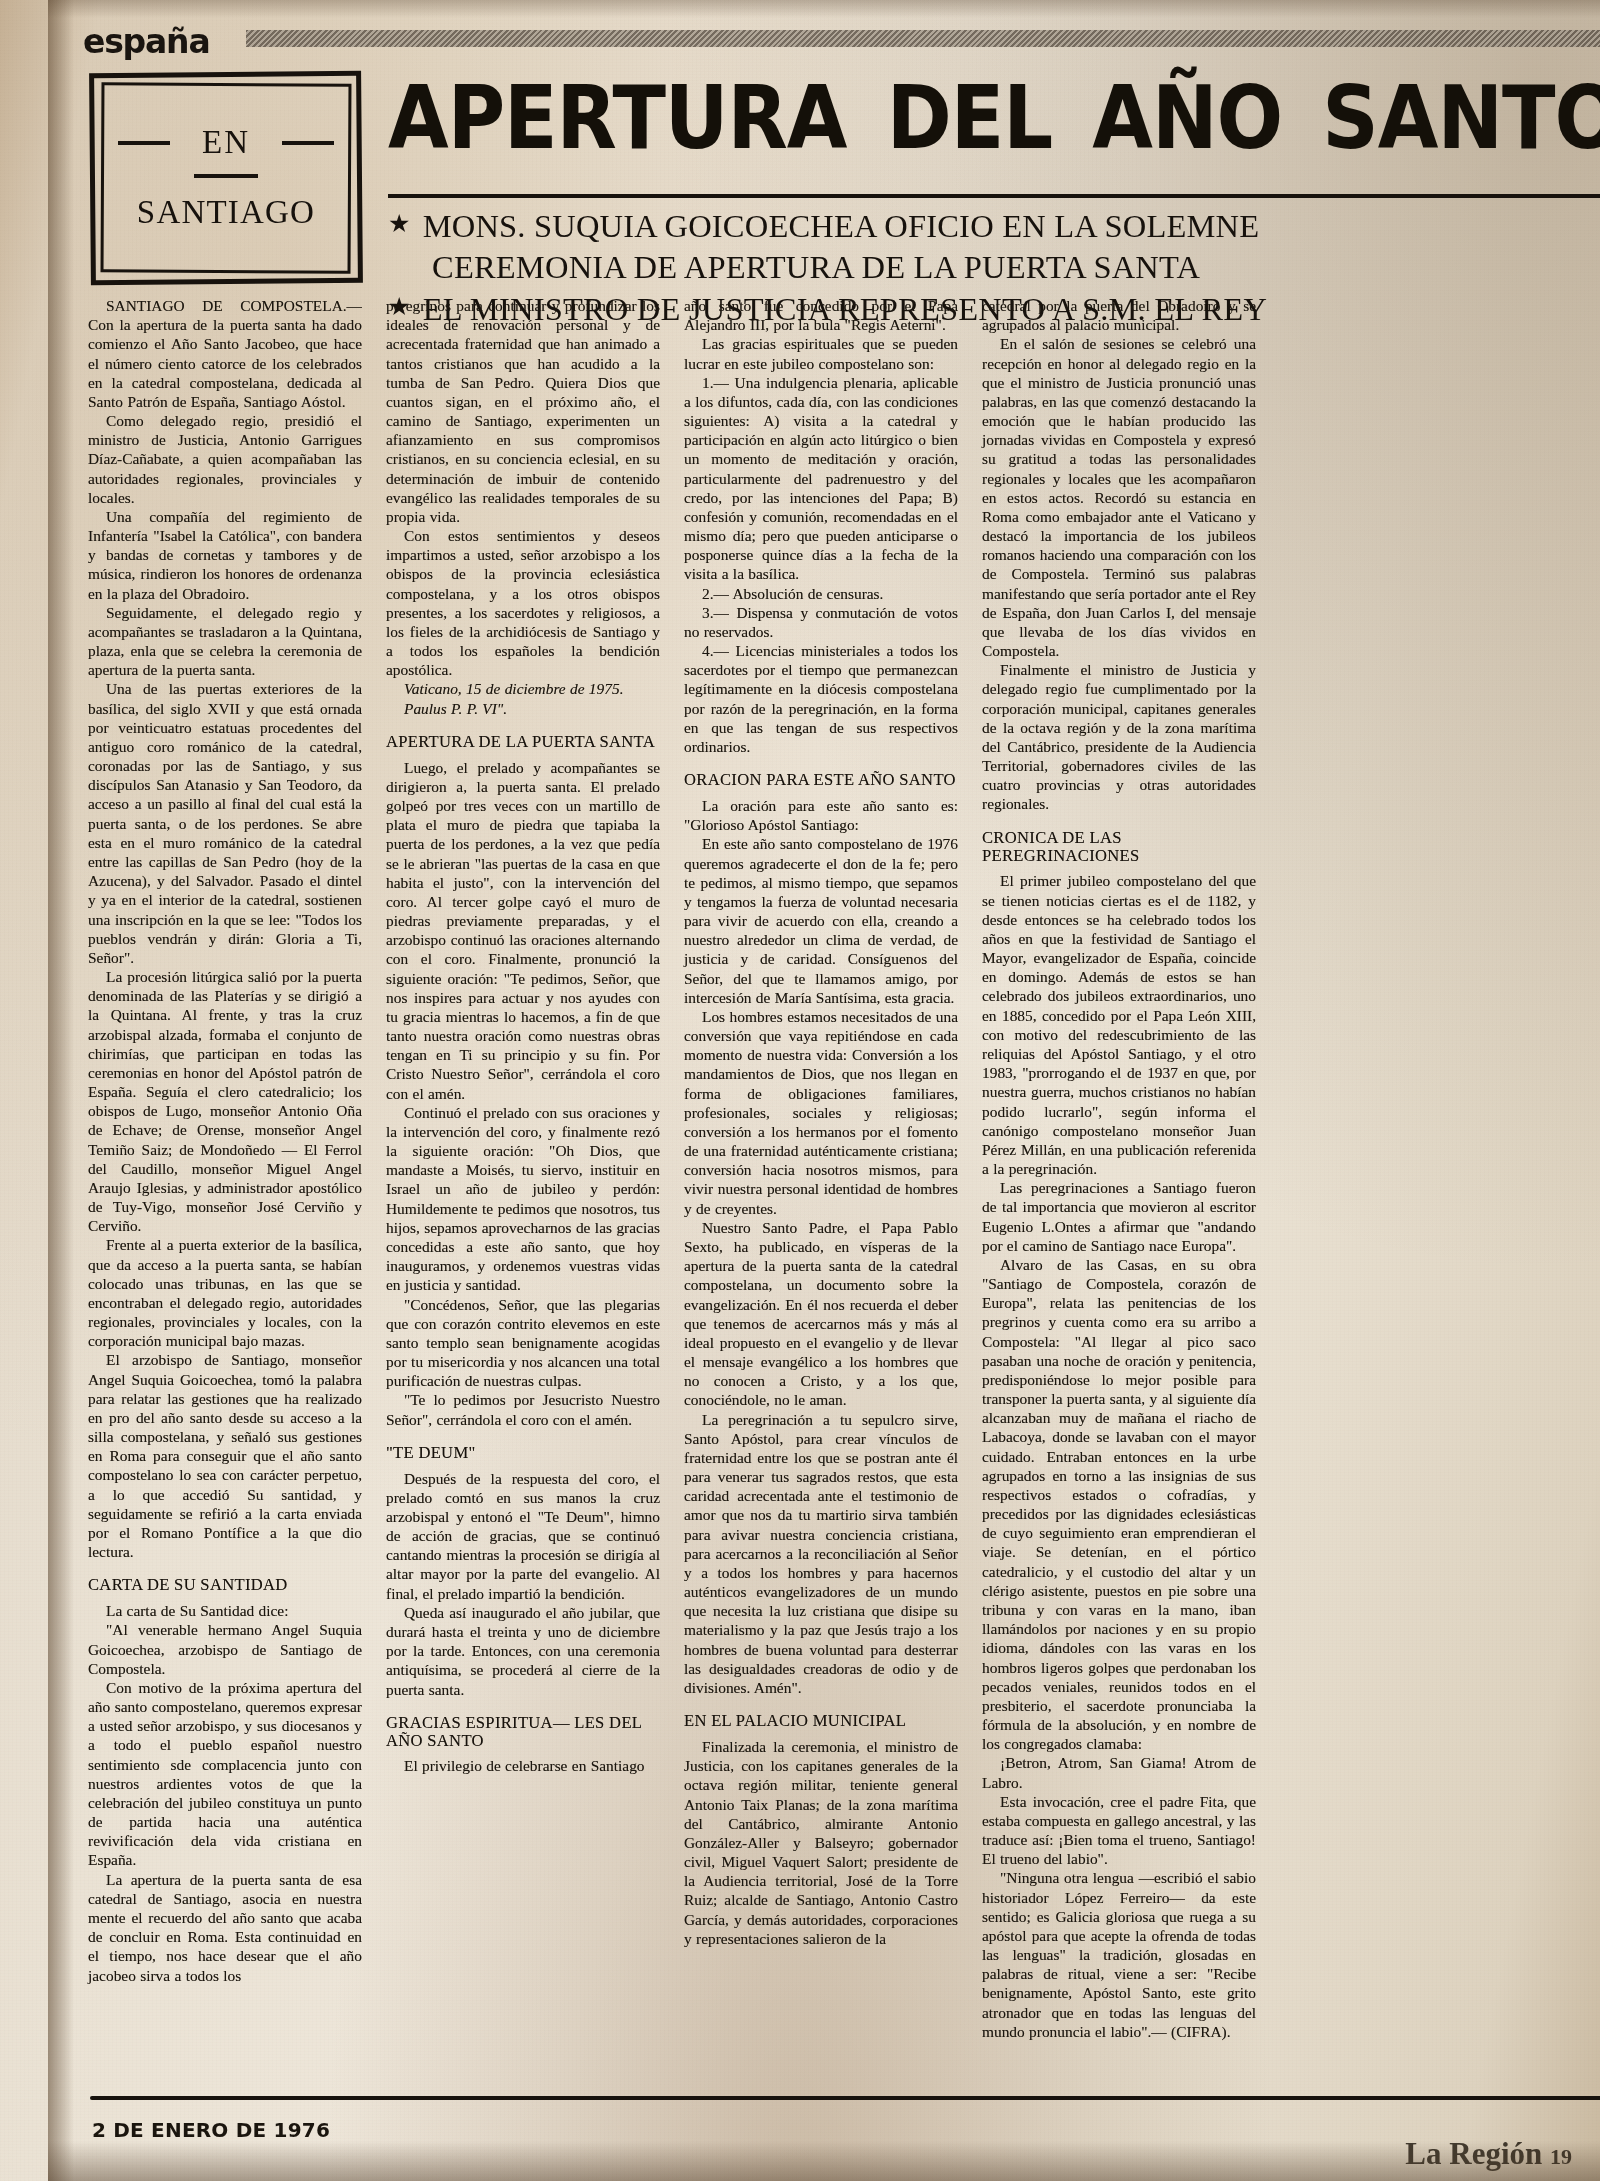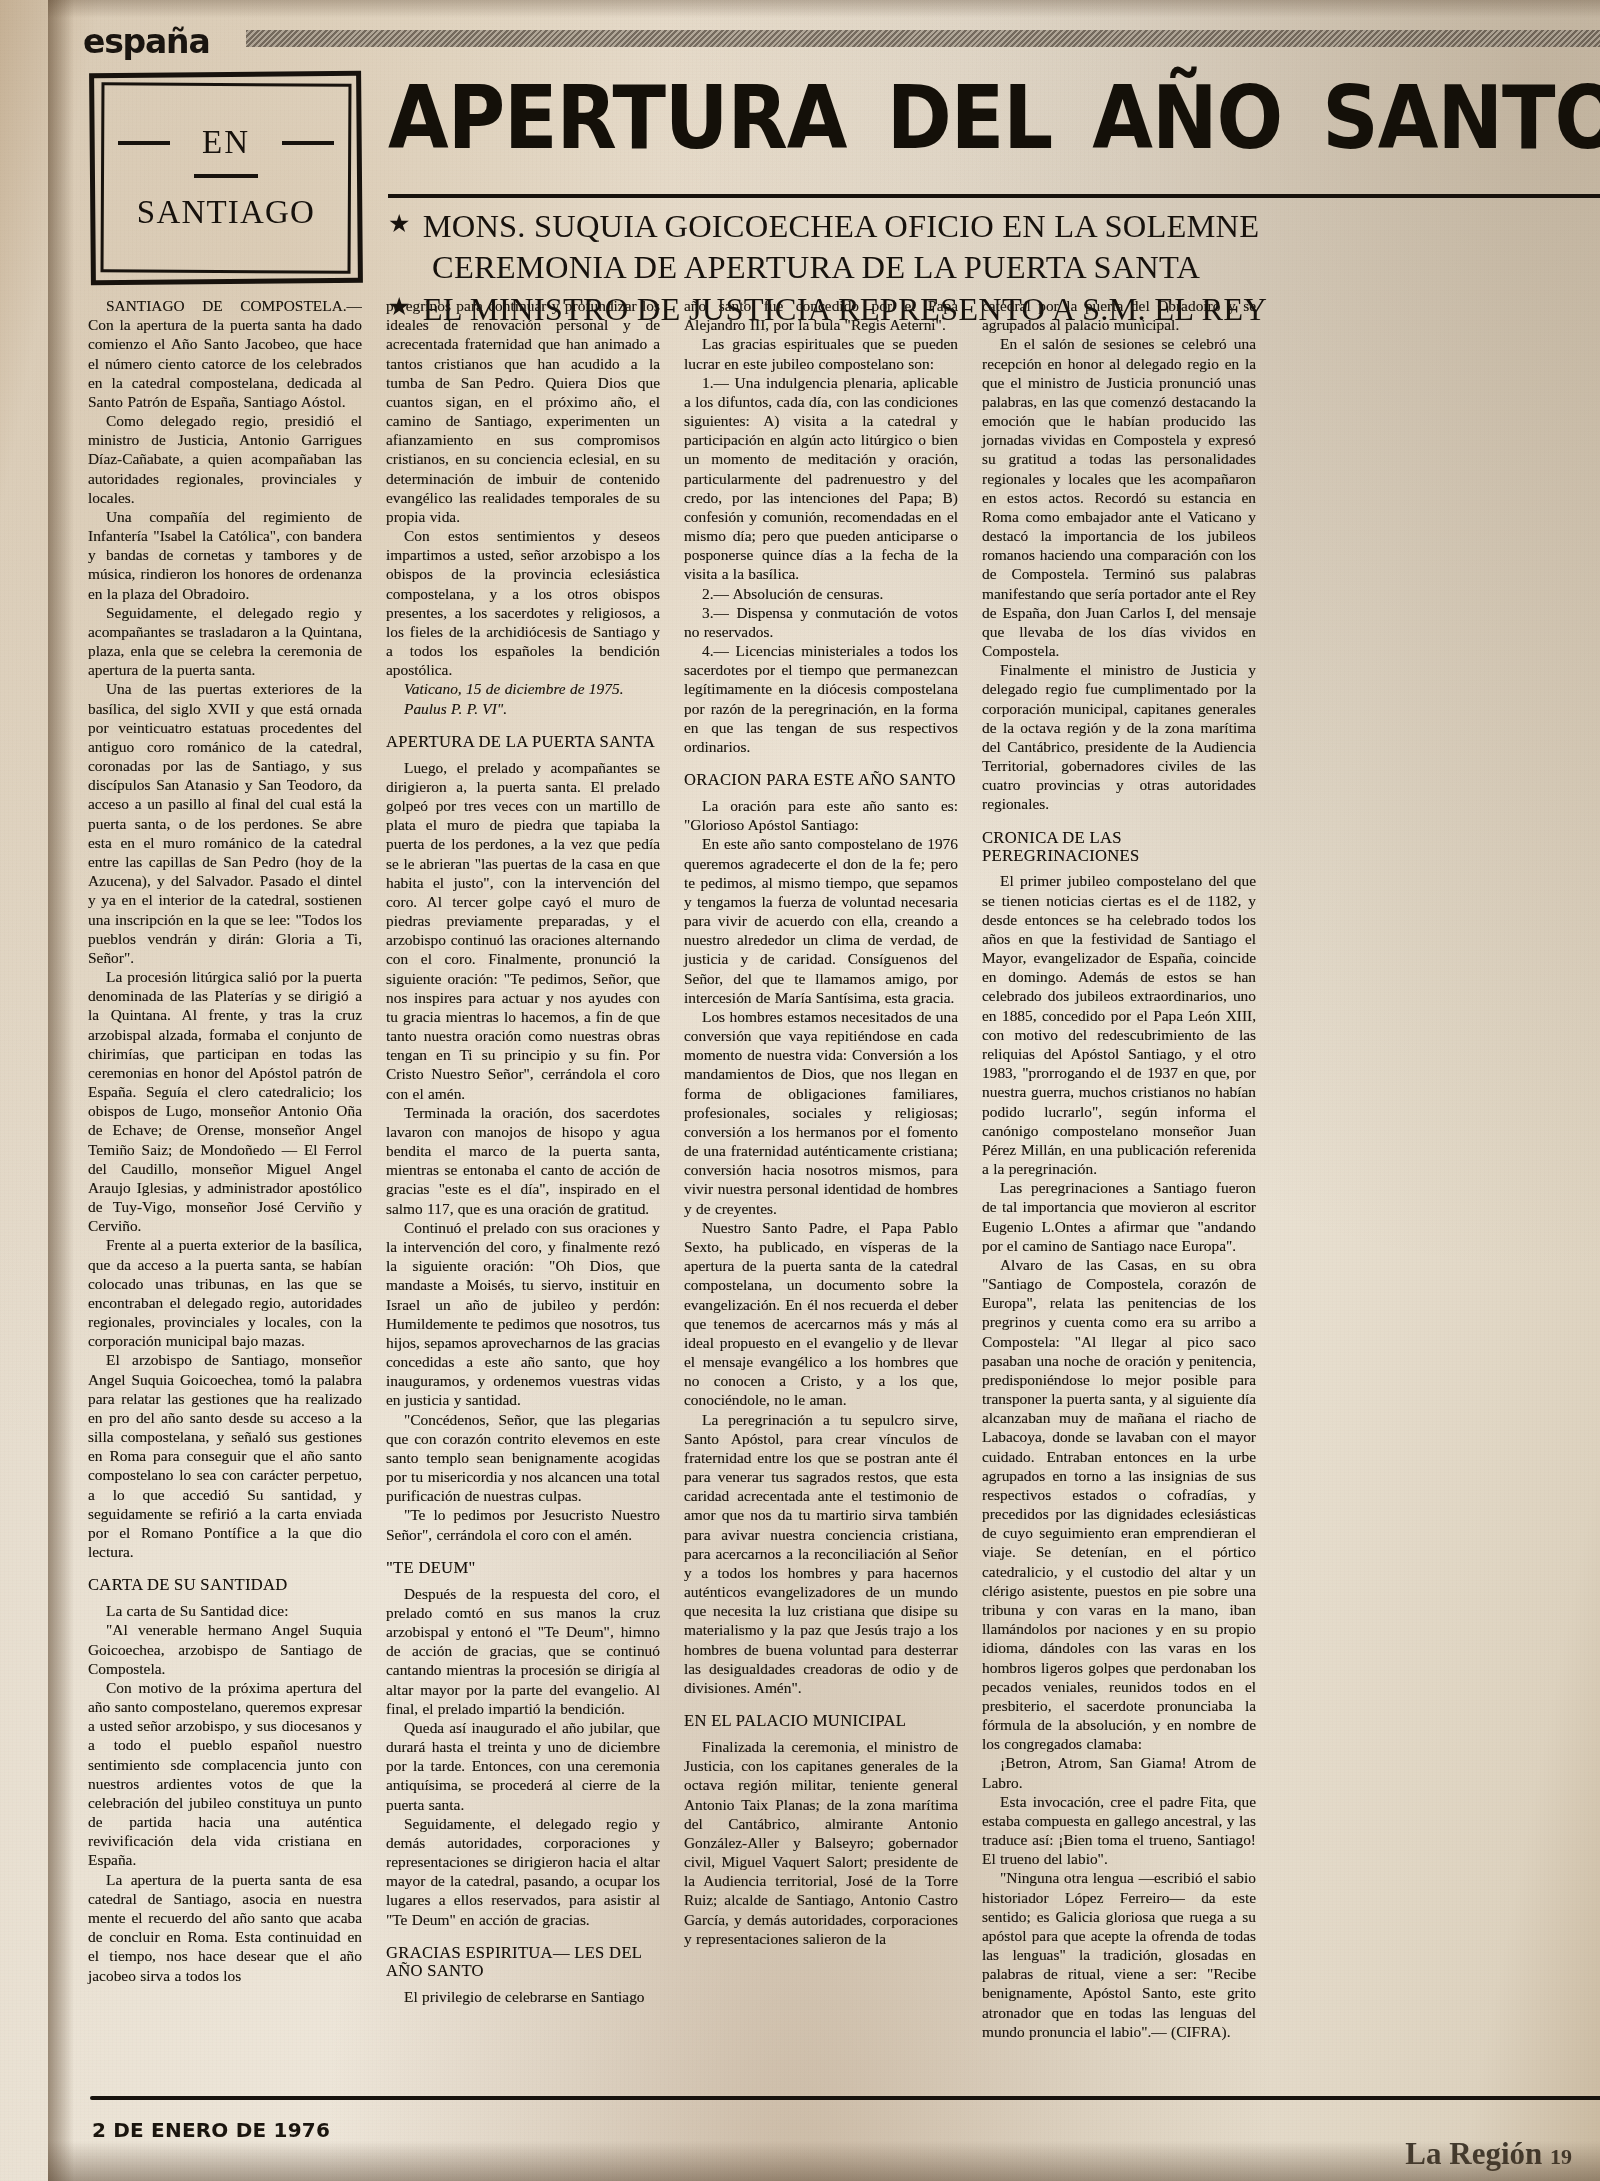--- a/index.html
+++ b/index.html
@@ -199,28 +199,26 @@
       <p>La apertura de la puerta santa de esa catedral de Santiago, asocia en nuestra mente el recuerdo del año santo que acaba de concluir en Roma. Esta continuidad en el tiempo, nos hace desear que el año jacobeo sirva a todos los</p>
     </div>
 
     <div class="col">
       <p class="noind">peregrinos para continuar y profundizar los ideales de renovación personal y de acrecentada fraternidad que han animado a tantos cristianos que han acudido a la tumba de San Pedro. Quiera Dios que cuantos sigan, en el próximo año, el camino de Santiago, experimenten un afianzamiento en sus compromisos cristianos, en su conciencia eclesial, en su determinación de imbuir de contenido evangélico las realidades temporales de su propia vida.</p>
       <p>Con estos sentimientos y deseos impartimos a usted, señor arzobispo a los obispos de la provincia eclesiástica compostelana, y a los otros obispos presentes, a los sacerdotes y religiosos, a los fieles de la archidiócesis de Santiago y a todos los españoles la bendición apostólica.</p>
       <p class="sig">Vaticano, 15 de diciembre de 1975.</p>
       <p class="sig">Paulus P. P. VI".</p>
       <h3>APERTURA DE LA PUERTA SANTA</h3>
       <p>Luego, el prelado y acompañantes se dirigieron a, la puerta santa. El prelado golpeó por tres veces con un martillo de plata el muro de piedra que tapiaba la puerta de los perdones, a la vez que pedía se le abrieran "las puertas de la casa en que habita el justo", con la intervención del coro. Al tercer golpe cayó el muro de piedras previamente preparadas, y el arzobispo continuó las oraciones alternando con el coro. Finalmente, pronunció la siguiente oración: "Te pedimos, Señor, que nos inspires para actuar y nos ayudes con tu gracia mientras lo hacemos, a fin de que tanto nuestra oración como nuestras obras tengan en Ti su principio y su fin. Por Cristo Nuestro Señor", cerrándola el coro con el amén.</p>
-      <p>Terminada la oración, dos sacerdotes lavaron con manojos de hisopo y agua bendita el marco de la puerta santa, mientras se entonaba el canto de acción de gracias "este es el día", inspirado en el salmo 117, que es una oración de gratitud.</p>
       <p>Continuó el prelado con sus oraciones y la intervención del coro, y finalmente rezó la siguiente oración: "Oh Dios, que mandaste a Moisés, tu siervo, instituir en Israel un año de jubileo y perdón: Humildemente te pedimos que nosotros, tus hijos, sepamos aprovecharnos de las gracias concedidas a este año santo, que hoy inauguramos, y ordenemos vuestras vidas en justicia y santidad.</p>
       <p>"Concédenos, Señor, que las plegarias que con corazón contrito elevemos en este santo templo sean benignamente acogidas por tu misericordia y nos alcancen una total purificación de nuestras culpas.</p>
       <p>"Te lo pedimos por Jesucristo Nuestro Señor", cerrándola el coro con el amén.</p>
       <h3>"TE DEUM"</h3>
       <p>Después de la respuesta del coro, el prelado comtó en sus manos la cruz arzobispal y entonó el "Te Deum", himno de acción de gracias, que se continuó cantando mientras la procesión se dirigía al altar mayor por la parte del evangelio. Al final, el prelado impartió la bendición.</p>
       <p>Queda así inaugurado el año jubilar, que durará hasta el treinta y uno de diciembre por la tarde. Entonces, con una ceremonia antiquísima, se procederá al cierre de la puerta santa.</p>
-      <p>Seguidamente, el delegado regio y demás autoridades, corporaciones y representaciones se dirigieron hacia el altar mayor de la catedral, pasando, a ocupar los lugares a ellos reservados, para asistir al "Te Deum" en acción de gracias.</p>
       <h3>GRACIAS ESPIRITUA— LES DEL AÑO SANTO</h3>
       <p>El privilegio de celebrarse en Santiago</p>
     </div>
 
     <div class="col">
       <p class="noind">año santo fue concedido por el Papa Alejandro III, por la bula "Regis Aeterni".</p>
       <p>Las gracias espirituales que se pueden lucrar en este jubileo compostelano son:</p>
       <p>1.— Una indulgencia plenaria, aplicable a los difuntos, cada día, con las condiciones siguientes: A) visita a la catedral y participación en algún acto litúrgico o bien un momento de meditación y oración, particularmente del padrenuestro y del credo, por las intenciones del Papa; B) confesión y comunión, recomendadas en el mismo día; pero que pueden anticiparse o posponerse quince días a la fecha de la visita a la basílica.</p>
       <p>2.— Absolución de censuras.</p>
       <p>3.— Dispensa y conmutación de votos no reservados.</p>

